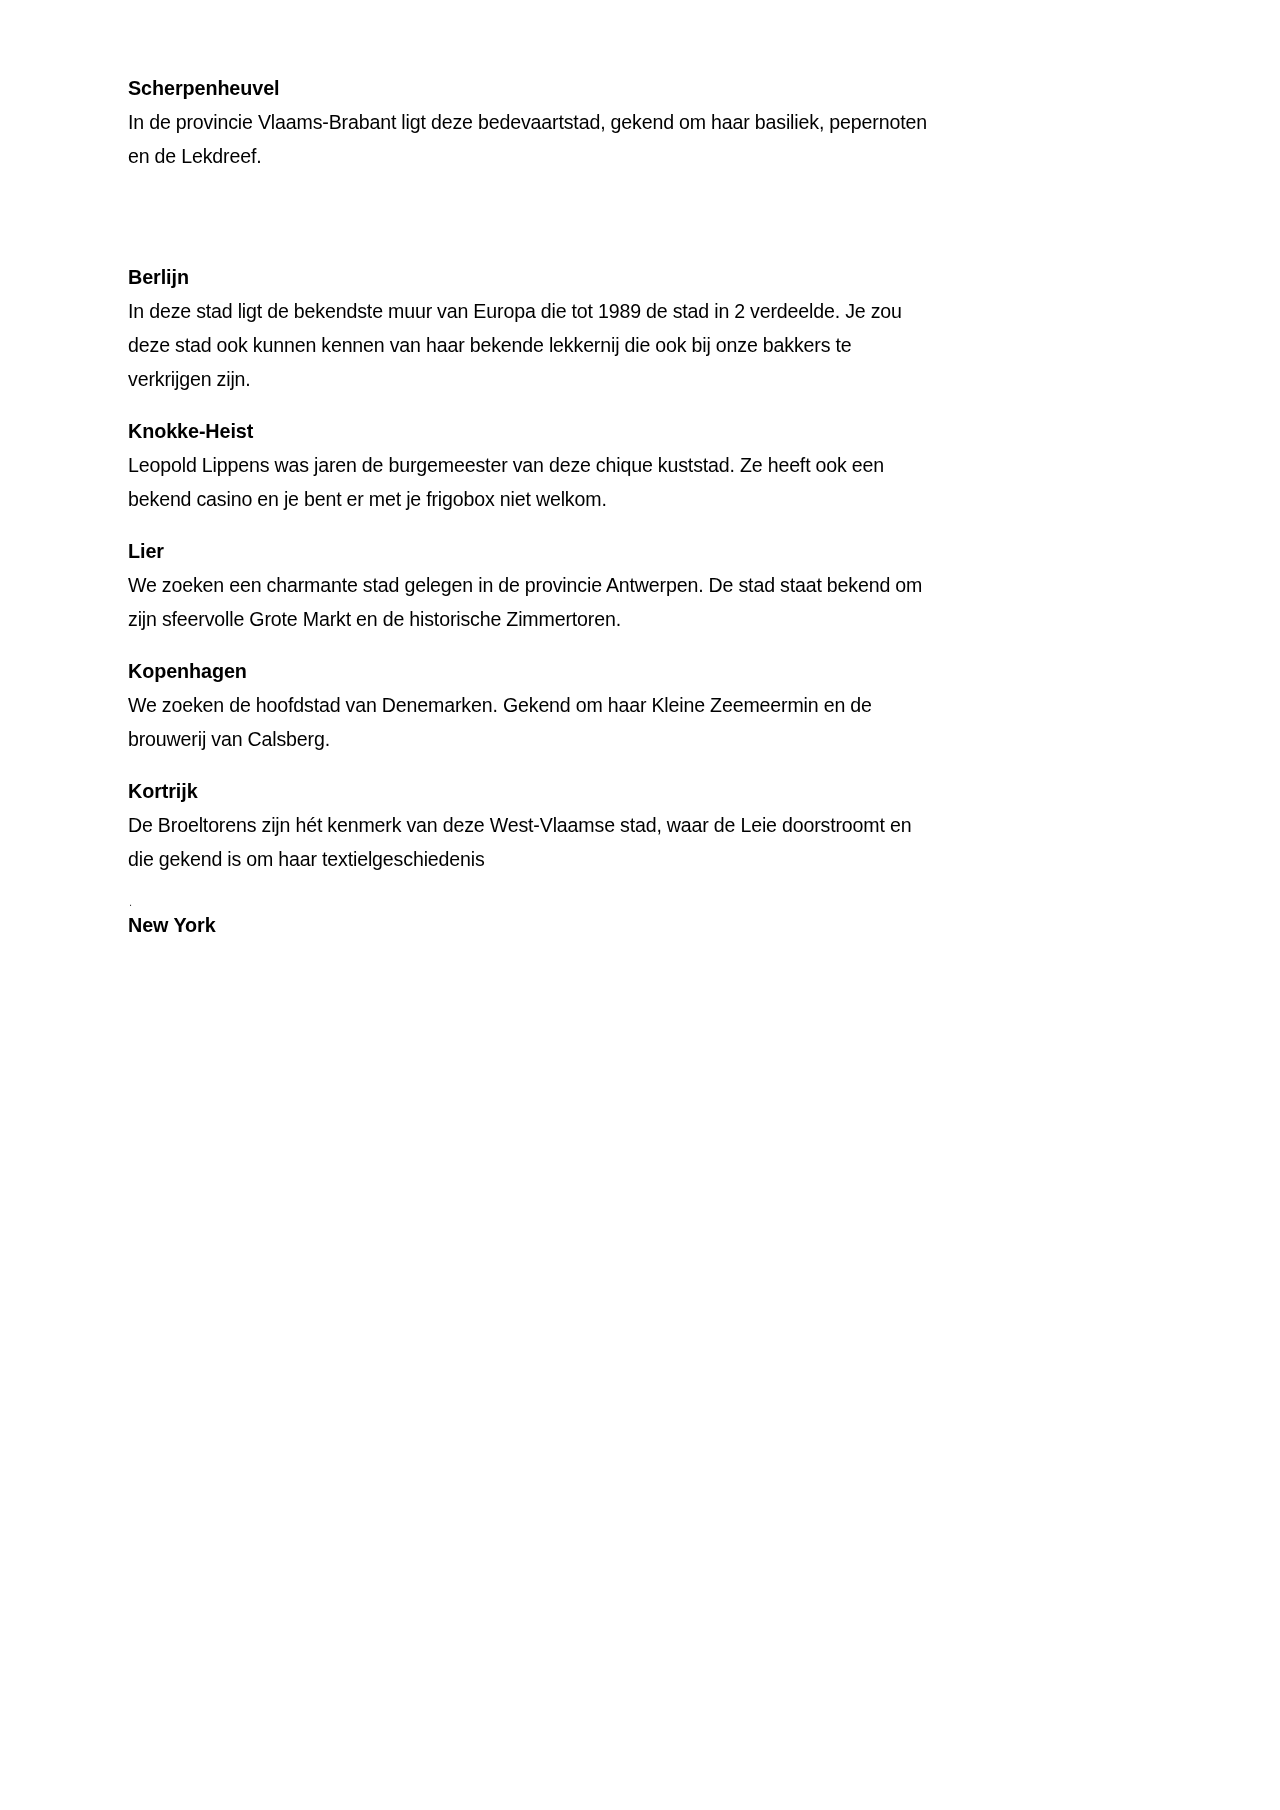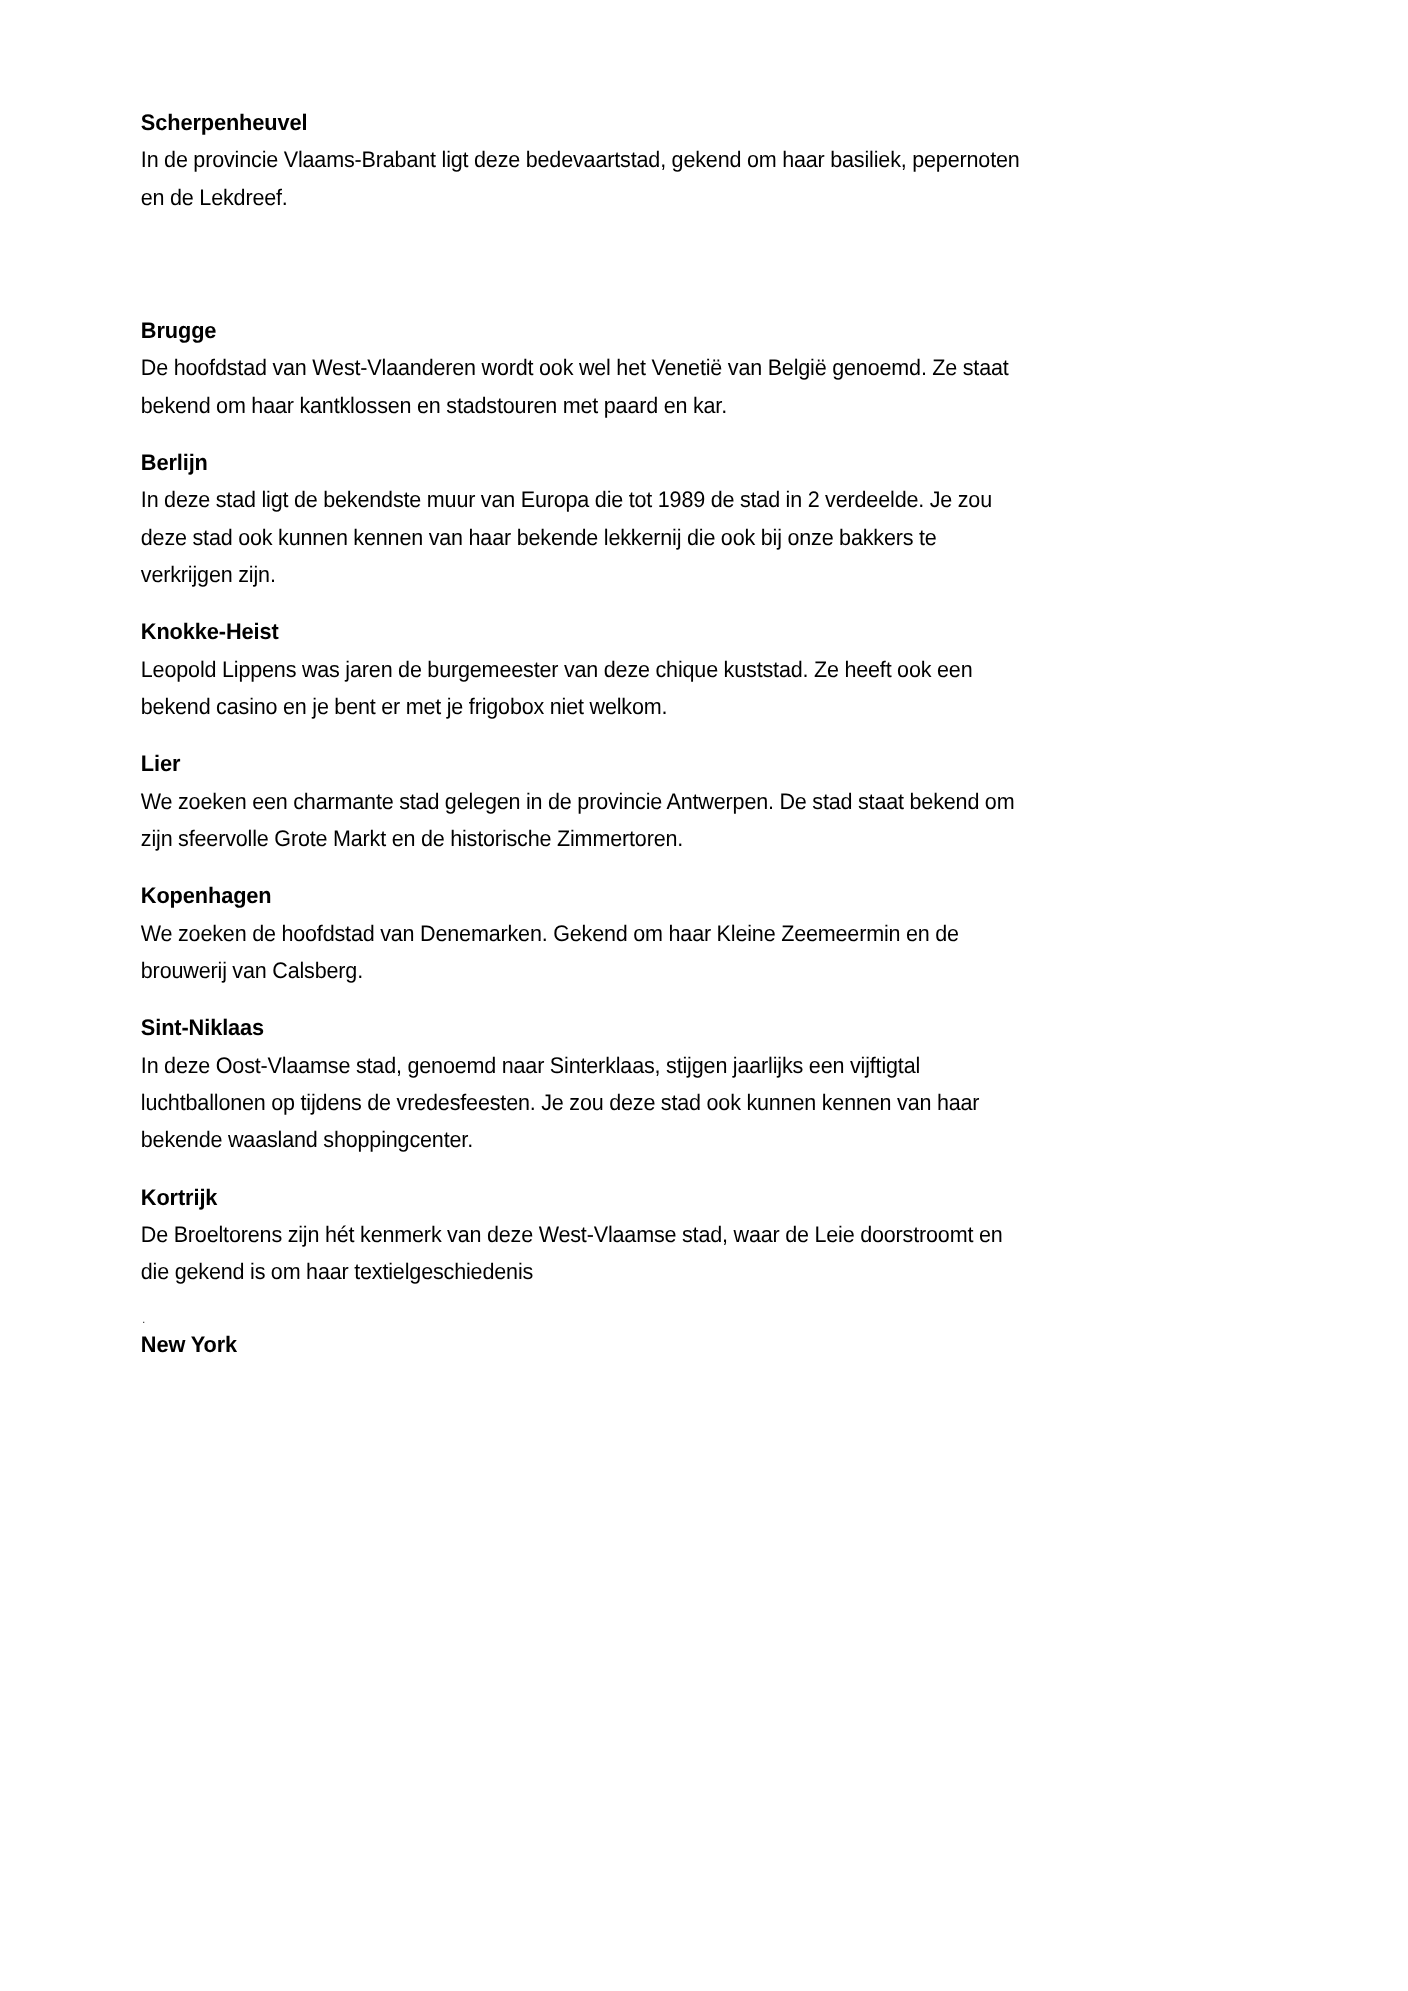--- a/index.html
+++ b/index.html
@@ -13,21 +13,21 @@
     font-family: "Liberation Sans", sans-serif;
     color: #000000;
     -webkit-font-smoothing: antialiased;
   }
   .page {
     position: relative;
     width: 1024px;
     height: 1810px;
     background: #ffffff;
     box-sizing: border-box;
-    padding: 96px 128px 0 128px;
+    padding: 72px 128px 0 128px;
   }
   .doc-body {
     width: 845px;
   }
   .entry {
     margin: 0 0 19px 0;
   }
   .entry.first-entry {
     margin-bottom: 88px;
   }
@@ -63,24 +63,20 @@
 
 <div class="page">
   <div class="doc-body">
 
     <div class="entry first-entry">
       <div class="entry-title">Scherpenheuvel</div>
       <p class="entry-text">In de provincie Vlaams-Brabant ligt deze bedevaartstad, gekend om haar basiliek, pepernoten en de Lekdreef.</p>
     </div>
 
 
-    <div class="entry">
-      <div class="entry-title">Brugge</div>
-      <p class="entry-text">De hoofdstad van West-Vlaanderen wordt ook wel het Venetië van België genoemd. Ze staat bekend om haar kantklossen en stadstouren met paard en kar.</p>
-    </div>
 
 
     <div class="entry">
       <div class="entry-title">Berlijn</div>
       <p class="entry-text">In deze stad ligt de bekendste muur van Europa die tot 1989 de stad in 2 verdeelde. Je zou deze stad ook kunnen kennen van haar bekende lekkernij die ook bij onze bakkers te verkrijgen zijn.</p>
     </div>
 
     <div class="entry">
       <div class="entry-title">Knokke-Heist</div>
       <p class="entry-text">Leopold Lippens was jaren de burgemeester van deze chique kuststad. Ze heeft ook een bekend casino en je bent er met je frigobox niet welkom.</p>
@@ -90,24 +86,20 @@
     <div class="entry">
       <div class="entry-title">Lier</div>
       <p class="entry-text">We zoeken een charmante stad gelegen in de provincie Antwerpen. De stad staat bekend om zijn sfeervolle Grote Markt en de historische Zimmertoren.</p>
     </div>
 
     <div class="entry">
       <div class="entry-title">Kopenhagen</div>
       <p class="entry-text">We zoeken de hoofdstad van Denemarken. Gekend om haar Kleine Zeemeermin en de brouwerij van Calsberg.</p>
     </div>
 
-    <div class="entry">
-      <div class="entry-title">Sint-Niklaas</div>
-      <p class="entry-text">In deze Oost-Vlaamse stad, genoemd naar Sinterklaas, stijgen jaarlijks een vijftigtal luchtballonen op tijdens de vredesfeesten. Je zou deze stad ook kunnen kennen van haar bekende waasland shoppingcenter.</p>
-    </div>
 
     <div class="entry">
       <div class="entry-title">Kortrijk</div>
       <p class="entry-text">De Broeltorens zijn hét kenmerk van deze West-Vlaamse stad, waar de Leie doorstroomt en die gekend is om haar textielgeschiedenis</p>
     </div>
 
     <div class="stray-dot">.</div>
 
 
     <div class="entry">

